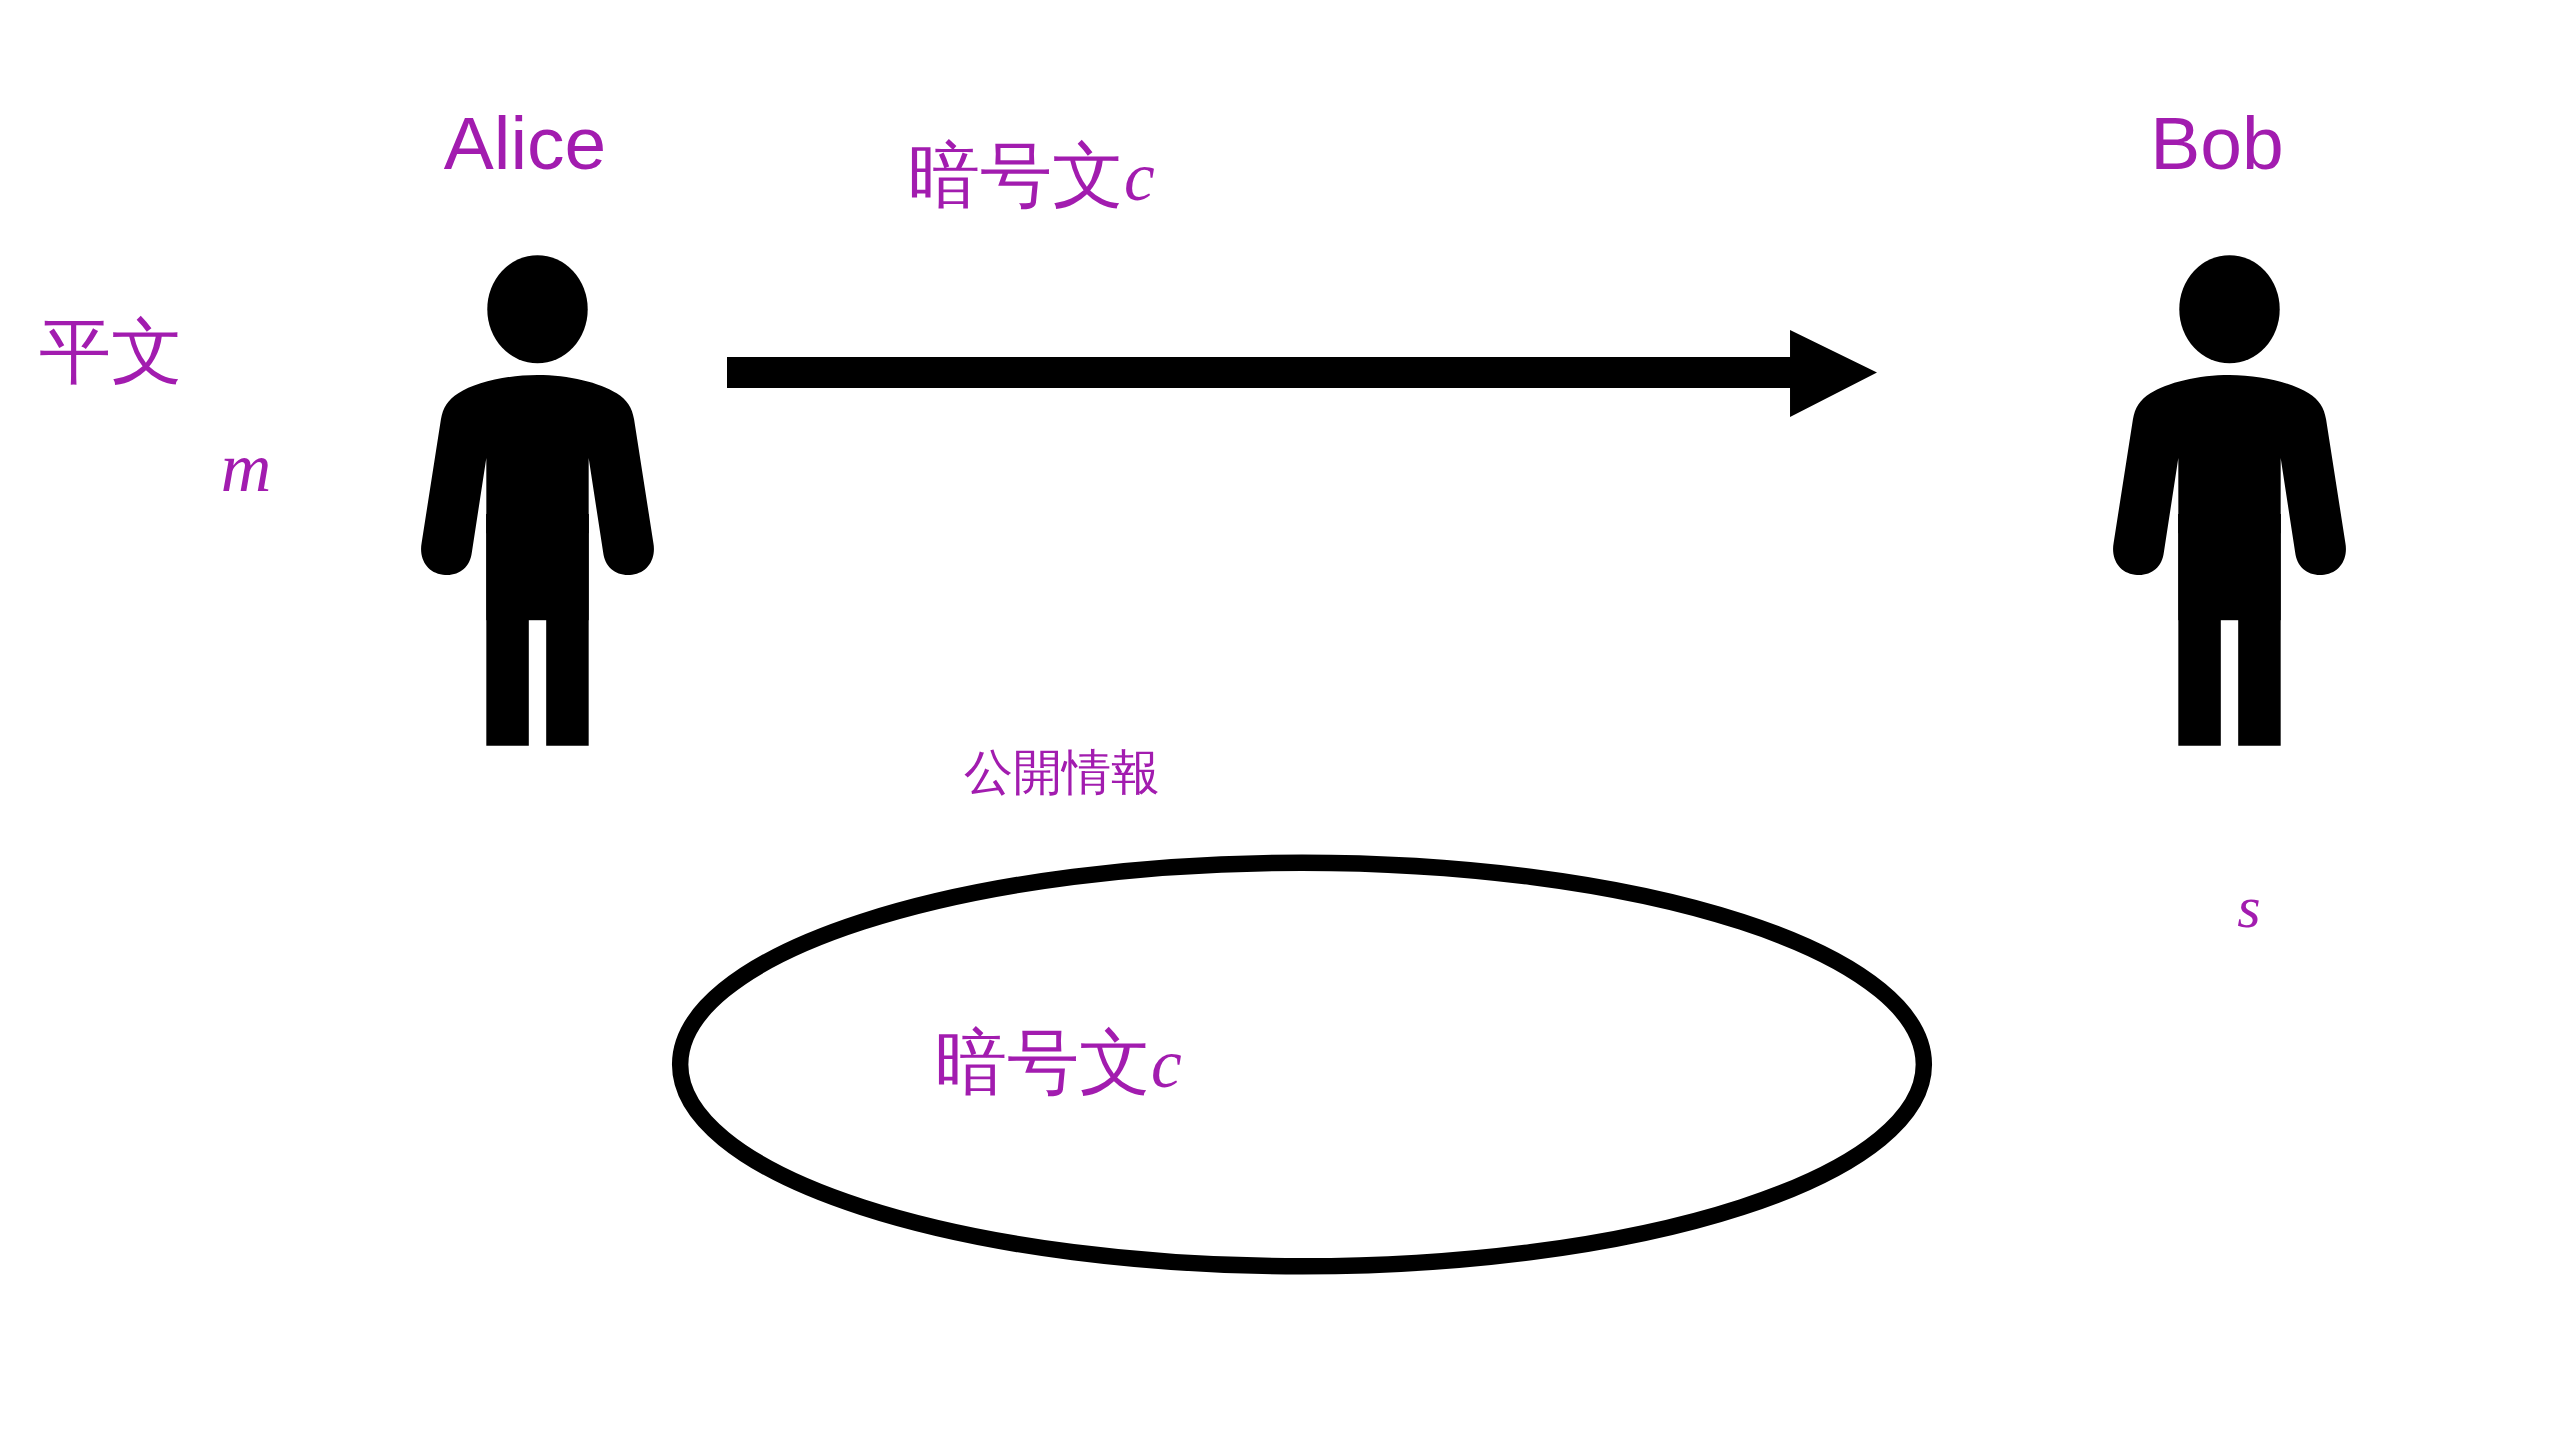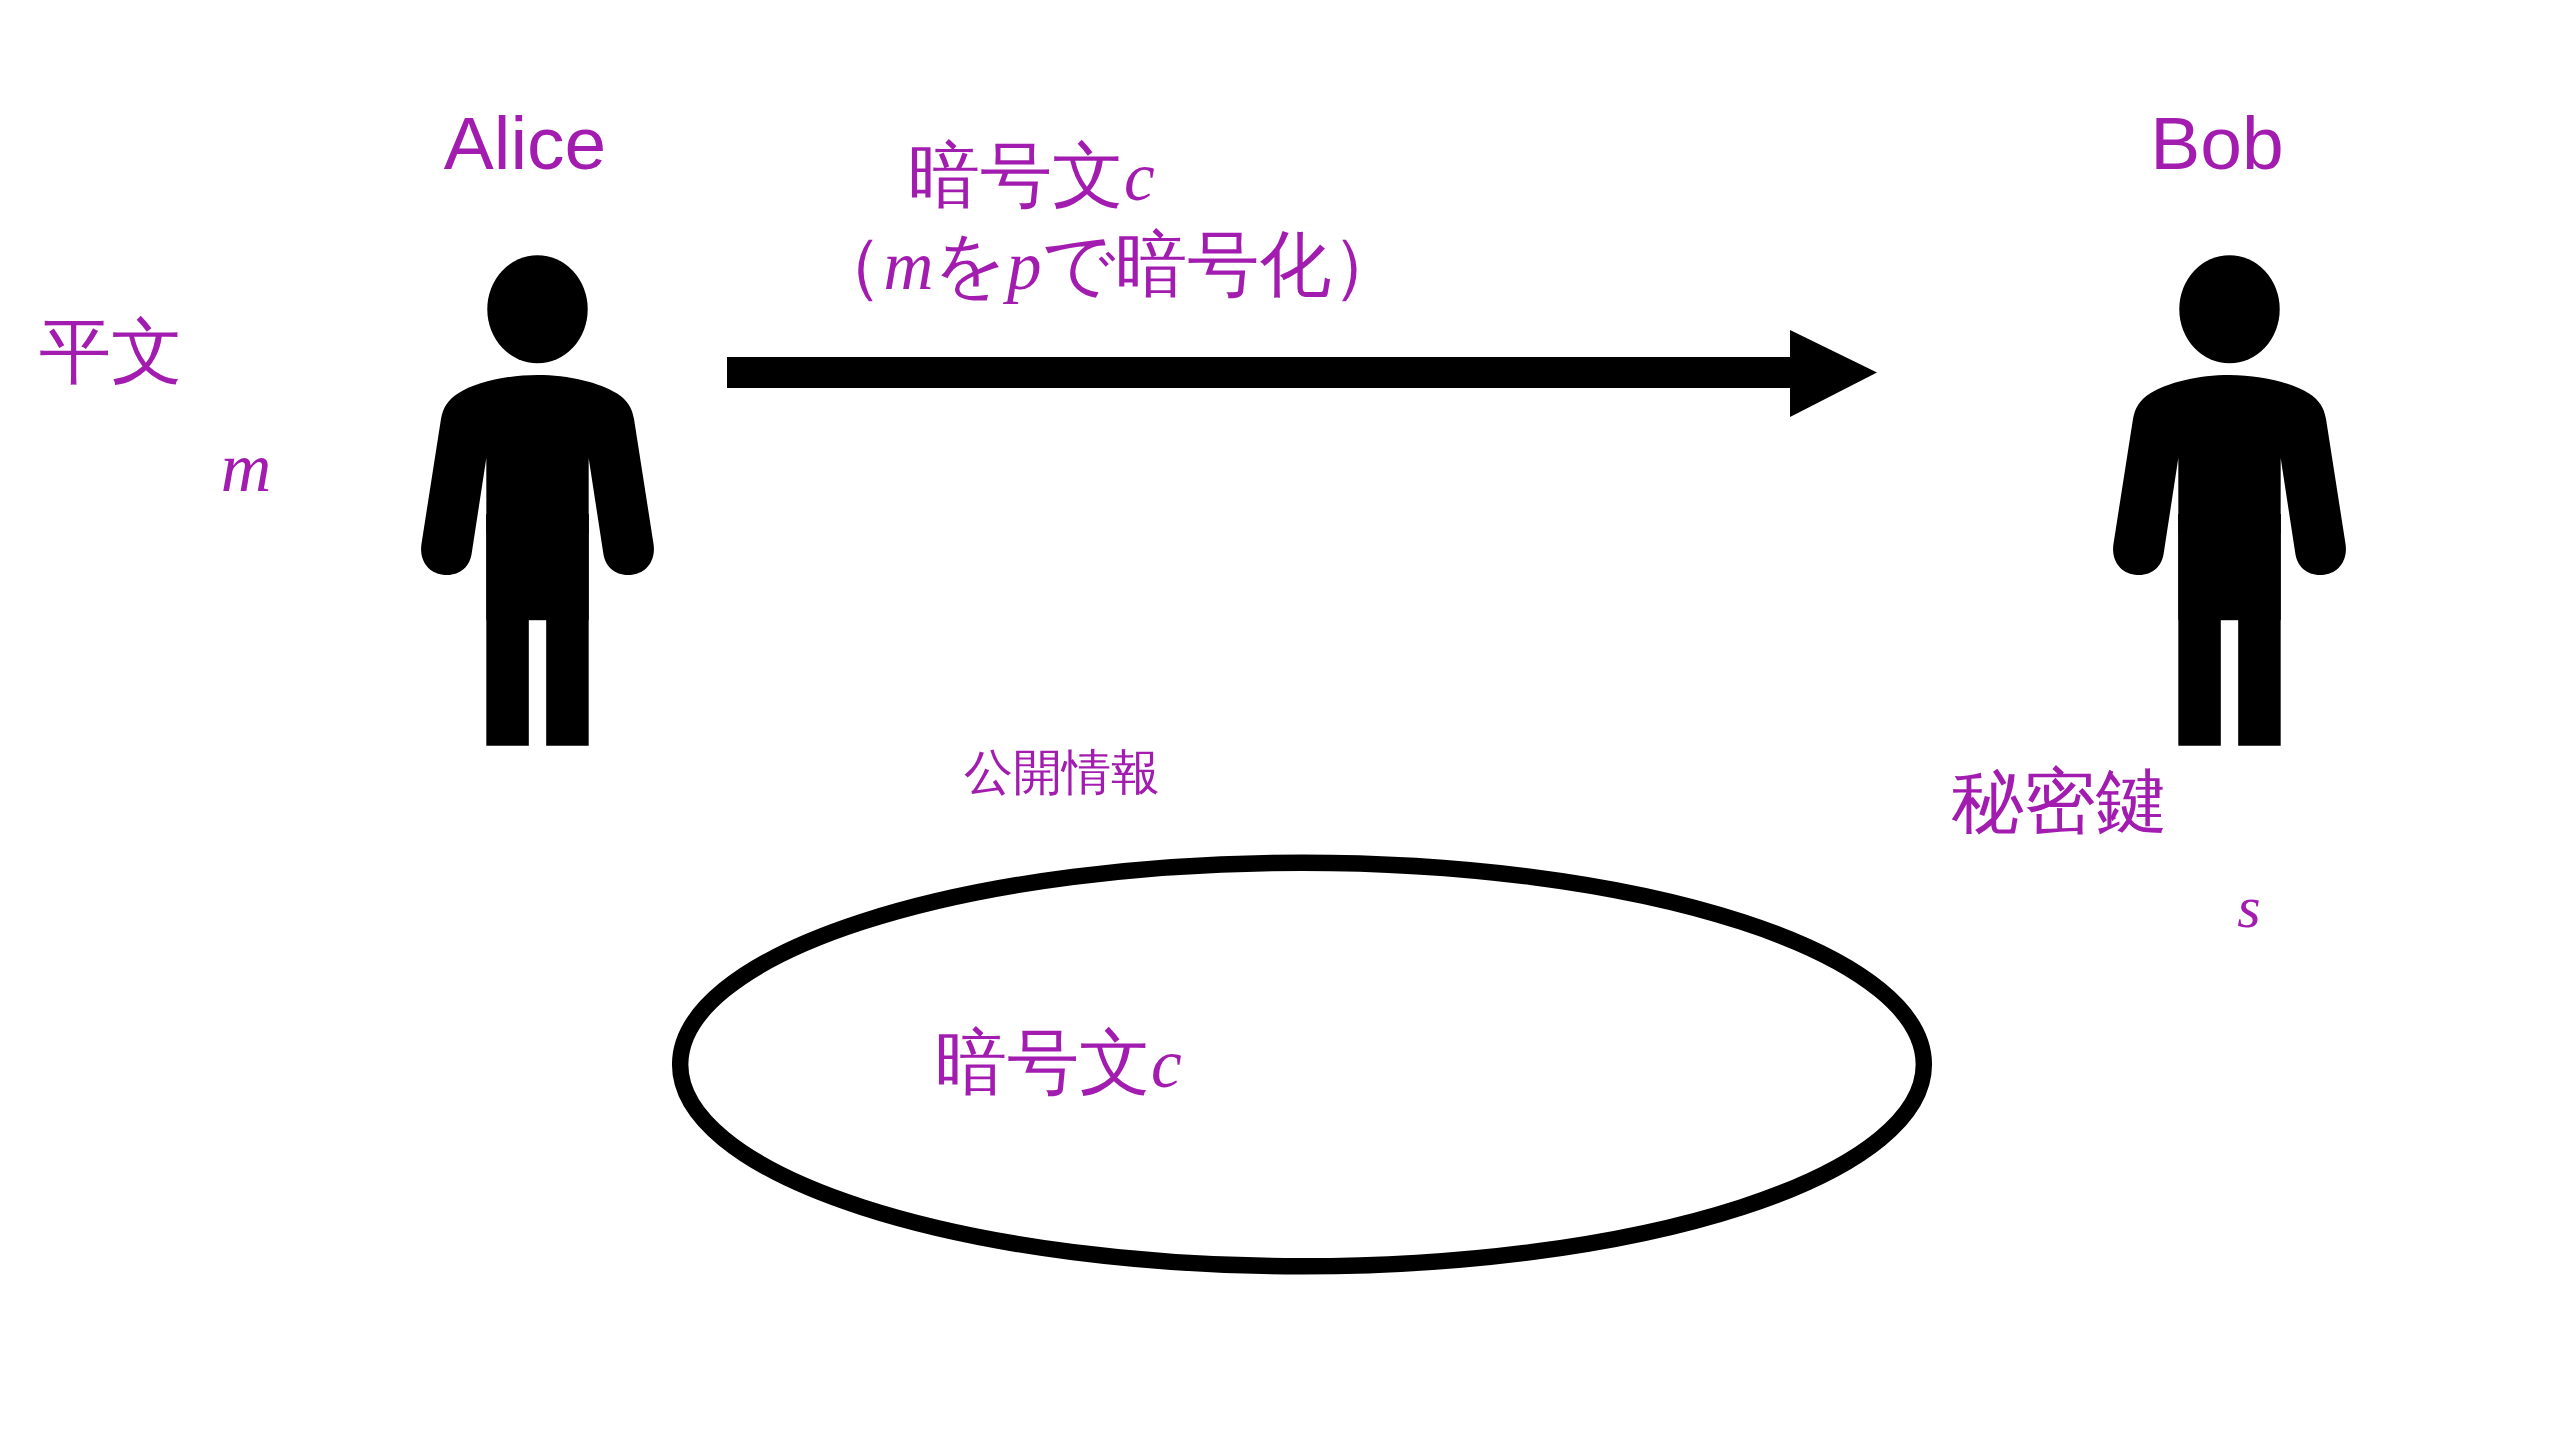--- a/index.html
+++ b/index.html
@@ -111,23 +111,20 @@
     </svg>
   </div>
 
   <div class="abs jp center-x" style="left:242px; top:311px; width:406px;">平文</div>
   <div class="abs mathvar center-x" style="left:246px; top:433px; width:406px;">m</div>
 
   <div class="abs jp center-x" style="left:1343px; top:135px; width:870px;">
     <span>暗号文</span><span class="inline-var">c</span>
   </div>
 
-  <div class="abs jp center-x" style="left:1343px; top:224px; width:1063px;">
-    <span>（</span><span class="inline-var">m</span><span>を</span><span class="inline-var">p</span><span>で暗号化</span><span>）</span>
-  </div>
 
   <div class="abs" style="left:727px; top:330px;">
     <svg id="arrow-svg" width="1150" height="87" viewBox="0 0 1190 90" aria-hidden="true">
       <path fill="#000000" d="
         M0,28
         L1100,28
         L1100,0
         L1190,44
         L1100,90
         L1100,60
@@ -156,21 +153,20 @@
         C17,331 8,317 11,300
         L31,172
         C33,160 38,152 49,145
         C66,134 99,126 131,126 Z"></path>
       <rect x="78" y="270" width="106" height="110" fill="#000000"></rect>
       <rect x="78" y="270" width="44" height="240" fill="#000000"></rect>
       <rect x="140" y="270" width="44" height="240" fill="#000000"></rect>
     </svg>
   </div>
 
-  <div class="abs jp center-x" style="left:2251px; top:761px; width:599px;">秘密鍵</div>
   <div class="abs mathvar mathvar-sm center-x" style="left:2249px; top:877px; width:406px;">s</div>
 
   <div class="abs jp jp-big center-x" style="left:1302px; top:746px; width:676px;">公開情報</div>
 
   <div class="abs" style="left:671px; top:854px;">
     <svg id="public-ellipse-svg" width="1262" height="421" viewBox="0 0 1306 436" aria-hidden="true">
       <ellipse cx="653" cy="218" rx="644" ry="209" fill="none" stroke="#000000" stroke-width="17"></ellipse>
     </svg>
   </div>
 

